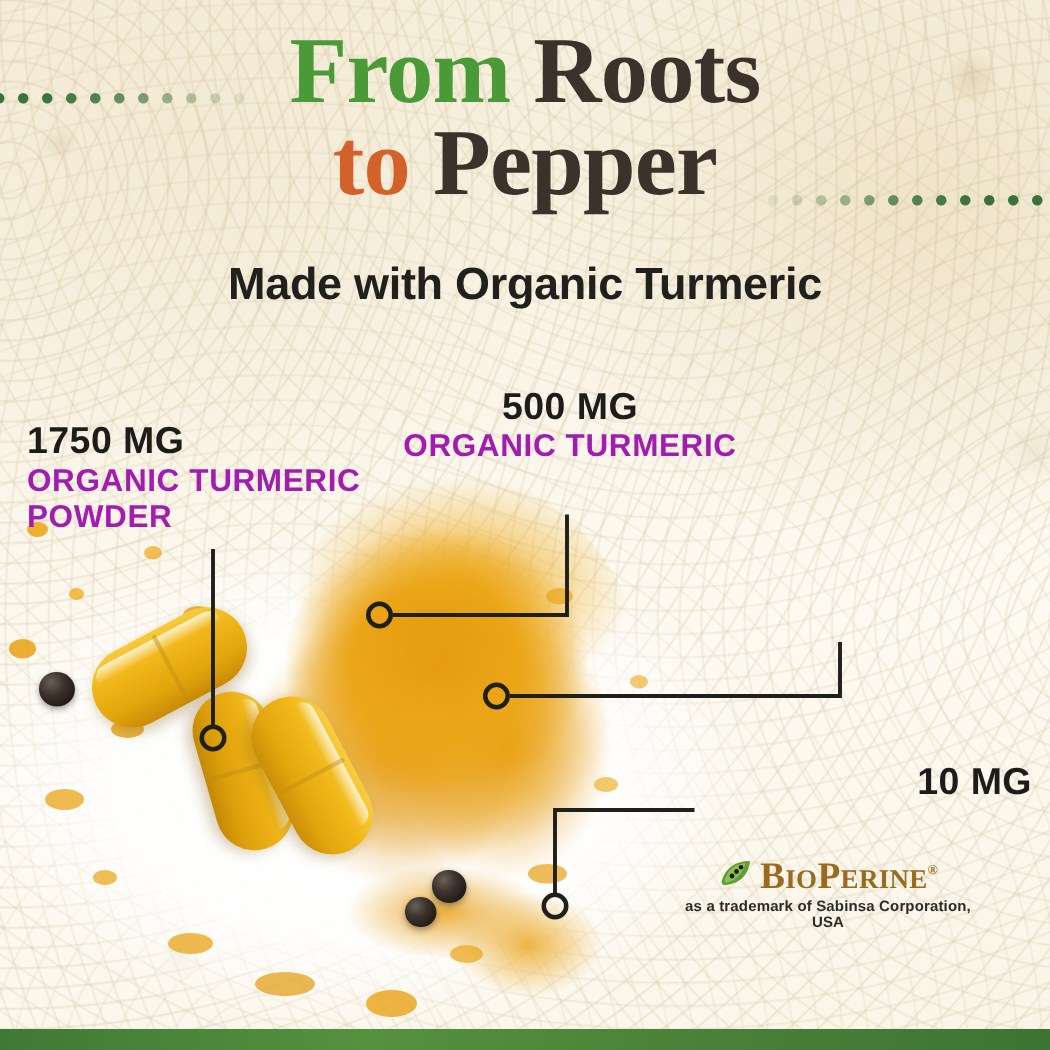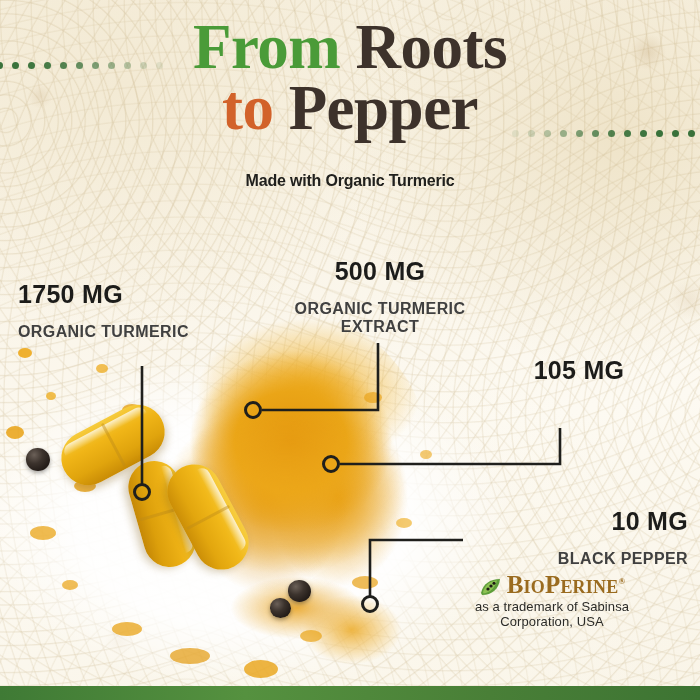--- a/index.html
+++ b/index.html
@@ -78,60 +78,60 @@
     letter-spacing: -.5px;
   }
   .headline .l2 { display: block; margin-top: 2px; }
   .w-green  { color: #4a9b38; }
   .w-orange { color: #d2622a; }
   .w-dark   { color: #3d322b; }
 
   .subtitle {
     position: absolute; left: 0; right: 0; top: 170px;
     text-align: center;
-    font-size: 16px;
+    font-size: 30px;
     font-weight: bold;
     line-height: 1.32;
     color: #20201d;
     letter-spacing: -.2px;
   }
   .subtitle .hl { color: #2d7a38; }
 
   
   .callout { position: absolute; }
   .callout .amount {
     font-size: 25px; font-weight: bold; color: #1c1c1a;
     letter-spacing: .3px; line-height: 1.08;
   }
   .callout .ingredient {
-    font-size: 16px; font-weight: bold; color: #404040;
-    letter-spacing: .4px; line-height: 1.13; margin-top: 15px;
+    font-size: 21px; font-weight: bold; color: #a21caf;
+    letter-spacing: .4px; line-height: 1.13; margin-top: 1px;
   }
   #callout-powder  { left: 18px;  top: 281px; width: 230px; text-align: left; }
   #callout-extract { left: 260px; top: 258px; width: 240px; text-align: center; }
   #callout-ginger  { left: 470px; top: 357px; width: 218px; text-align: center; }
   #callout-pepper  { left: 470px; top: 508px; width: 218px; text-align: right; }
 
   
   #bioperine {
     position: absolute; left: 452px; top: 572px;
     width: 200px; text-align: center;
   }
-  .bp-row { display: flex; align-items: flex-end; justify-content: center; gap: 4px; }
+  .bp-row { display: flex; align-items: flex-start; justify-content: center; gap: 4px; }
   .bp-word {
     font-family: "Liberation Serif", serif;
     font-size: 25px; font-weight: bold; color: #9a6b1f;
     letter-spacing: .2px; line-height: 1;
     position: relative;
   }
   .bp-word .sm { font-size: 18px; }
   .bp-reg { font-size: 9px; vertical-align: super; color: #9a6b1f; }
   .bp-tm {
-    font-size: 13px; color: #2b2b28; margin-top: 2px;
-    letter-spacing: .1px; font-weight: normal;
+    font-size: 10px; color: #2b2b28; margin-top: 2px;
+    letter-spacing: .1px; font-weight: bold;
   }
 
   
   #connectors { position: absolute; inset: 0; pointer-events: none; }
 
   
   #bottom-bar {
     position: absolute; left: 0; right: 0; bottom: 0; height: 14px;
     background: linear-gradient(90deg, #3f7a35 0%, #55913f 35%, #497f37 70%, #3d7433 100%);
   }
@@ -278,42 +278,38 @@
     <circle cx="331" cy="464" r="7.5" fill="none" stroke="#1f1f1c" stroke-width="3"></circle>
 
     <path d="M463 540 L370 540 L370 596" stroke="#1f1f1c" stroke-width="2.6" fill="none"></path>
     <circle cx="370" cy="604" r="7.5" fill="none" stroke="#1f1f1c" stroke-width="3"></circle>
   </svg>
 
   <div class="callout" id="callout-powder">
     <div class="amount">1750 MG</div>
     <div class="ingredient">
       <div>ORGANIC TURMERIC</div>
+      <div>POWDER</div>
     </div>
   </div>
 
   <div class="callout" id="callout-extract">
     <div class="amount">500 MG</div>
     <div class="ingredient">
       <div>ORGANIC TURMERIC</div>
-      <div>EXTRACT</div>
     </div>
   </div>
 
   <div class="callout" id="callout-ginger">
-    <div class="amount">105 MG</div>
     <div class="ingredient">
     </div>
   </div>
 
   <div class="callout" id="callout-pepper">
     <div class="amount">10 MG</div>
-    <div class="ingredient">
-      <div>BLACK PEPPER</div>
-    </div>
   </div>
 
   <div id="bioperine">
     <div class="bp-row">
       <svg width="24" height="20" viewBox="0 0 24 20">
         <path d="M2 16 C4 7 11 2 21 2 C20 12 13 18 3 18 Z" fill="#5e9e3a"></path>
         <path d="M4 15 C6 8 11 4 18 3.5 C16 11 11 15.5 4.5 16.5 Z" fill="#8cc152"></path>
         <circle cx="9" cy="12" r="1.6" fill="#1d1a14"></circle>
         <circle cx="12" cy="9" r="1.6" fill="#1d1a14"></circle>
         <circle cx="15" cy="6.2" r="1.5" fill="#1d1a14"></circle>

